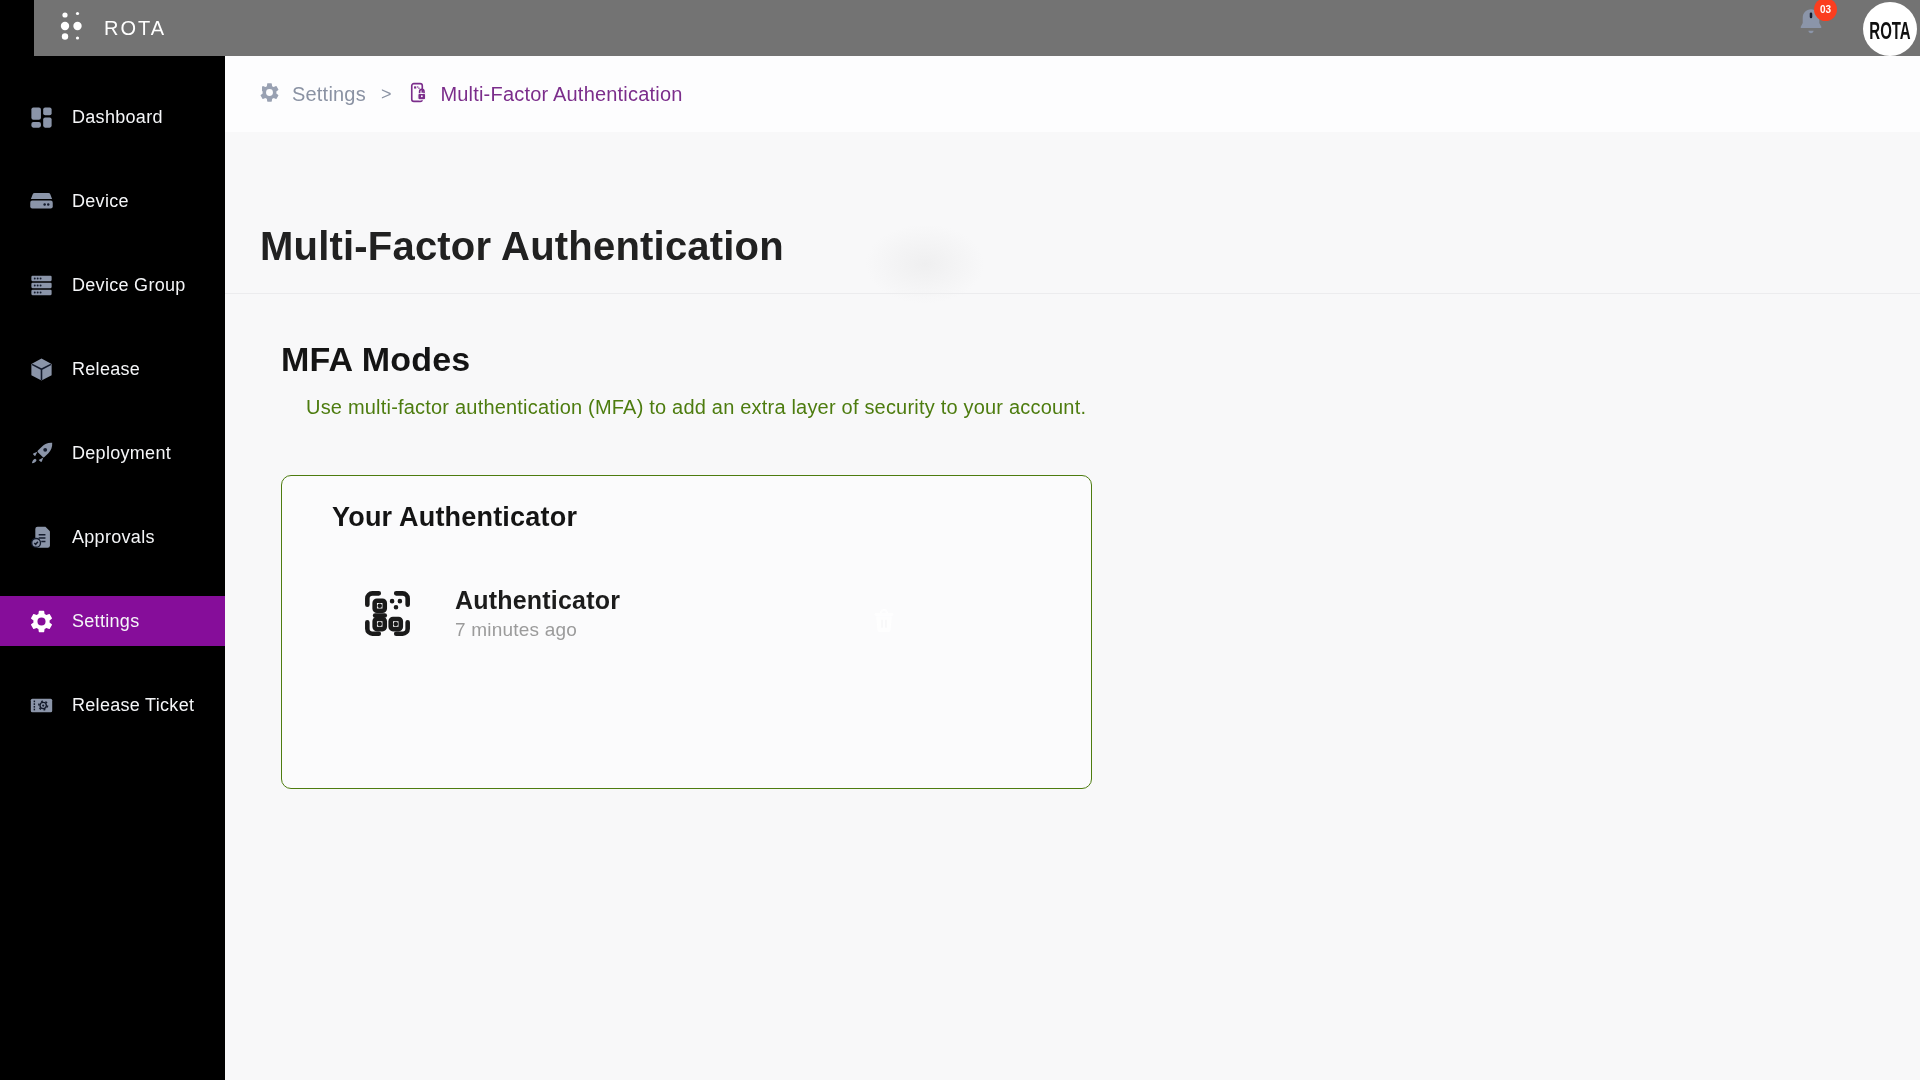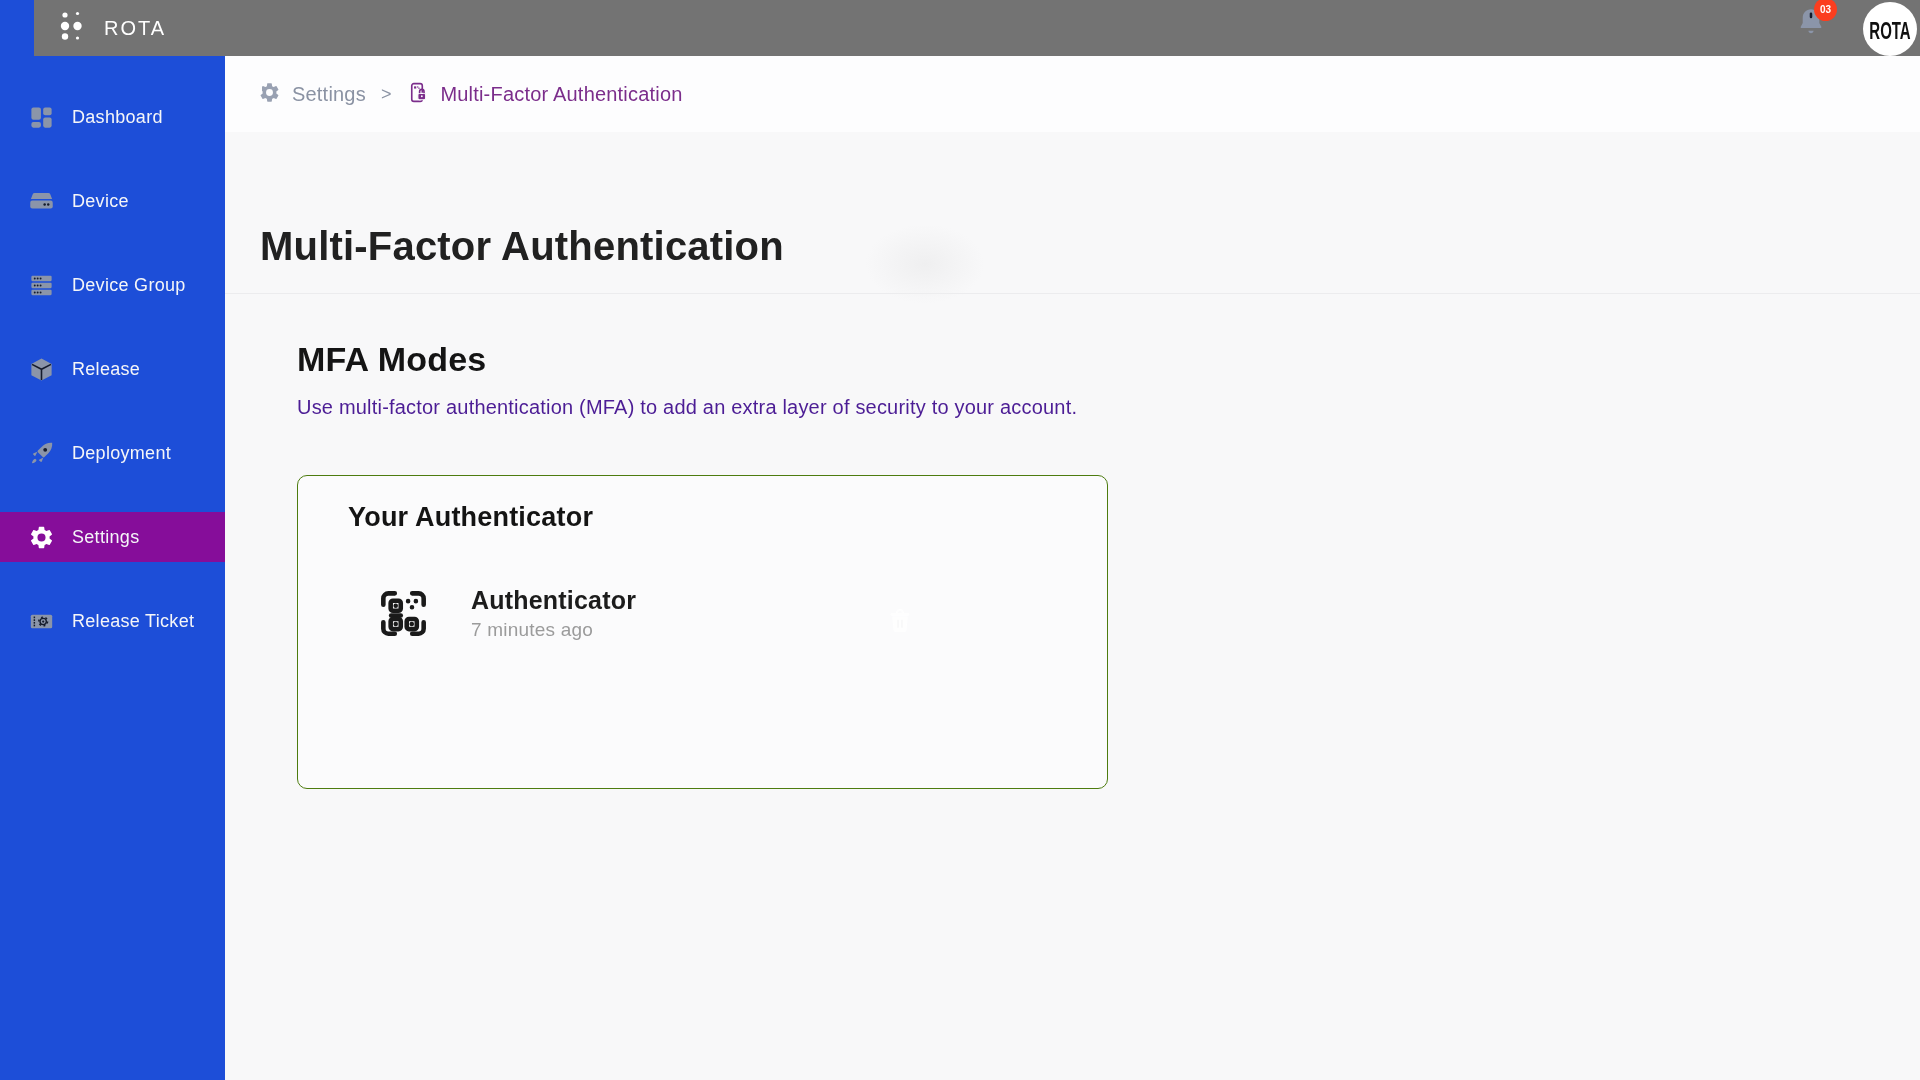--- a/index.html
+++ b/index.html
@@ -18,21 +18,21 @@
   .badge { position:absolute; top:-2px; right:-8px; min-width:23px; height:23px;
     background:#fb3e1f; border-radius:50%; color:#fff; font-size:10px; font-weight:700;
     display:flex; align-items:center; justify-content:center; }
   .avatar { width:54px; height:54px; border-radius:50%; background:#ffffff; margin-top:2px;
     display:flex; align-items:center; justify-content:center; cursor:pointer; overflow:hidden; }
   .avatar span { color:#101010; font-size:15px; font-weight:700; letter-spacing:0px;
     transform:scaleY(1.65); display:inline-block; }
 
   
   .sidebar { position:absolute; top:0; left:0; width:225px; height:1080px;
-    background:#1d4ed8; z-index:20; }
+    background:#000000; z-index:20; }
   .nav { position:absolute; top:92px; left:0; width:225px; }
   .nav-item { height:50px; margin-bottom:34px; display:flex; align-items:center;
     gap:17px; padding-left:28px; cursor:pointer; }
   .nav-item .nav-icon { width:27px; height:27px; flex:0 0 27px; color:#8b95a9;
     display:flex; align-items:center; justify-content:center; }
   .nav-item .nav-icon svg { width:27px; height:27px; }
   .nav-label { color:#f5f6f8; font-size:18px; letter-spacing:.3px; }
   .nav-item.active { background:#860d9a; }
   .nav-item.active .nav-icon { color:#ffffff; }
 
@@ -51,24 +51,24 @@
   .crumb-sep { color:#8a92a3; font-size:18px; margin:0 15px; }
   .crumb-label-purple { color:#7b2d8b; font-size:20px; font-weight:500; letter-spacing:.2px; }
 
   .main { position:relative; width:100%; height:948px; }
   .blob { position:absolute; left:640px; top:92px; width:120px; height:80px;
     background:radial-gradient(ellipse at center, #efeff0 0%, rgba(248,248,249,0) 70%); }
   .page-title { padding:92px 0 0 35px; font-size:40px; font-weight:600; color:#212121;
     letter-spacing:.2px; }
   .divider { margin-top:24px; width:100%; border-bottom:1px solid #ececee; }
 
-  .section { padding-left:72px; }
+  .section { padding-left:56px; }
   .section-heading { margin-top:46px; font-size:34px; font-weight:700; color:#141414;
     letter-spacing:.2px; }
-  .section-desc { margin-top:17px; font-size:20px; color:#4c1d95; letter-spacing:.2px; }
+  .section-desc { margin-top:17px; font-size:20px; color:#4d7c0f; letter-spacing:.2px;margin-left:25px; }
 
   .card { position:relative; margin-top:56px; width:811px; height:314px;
     background:#fbfbfc; border:1px solid #4d7c0f; border-radius:10px; }
   .card-title { position:absolute; left:50px; top:26px; font-size:27px; font-weight:600;
     color:#141414; letter-spacing:.2px; }
   .auth-row { position:absolute; left:78px; top:110px; display:flex; align-items:center; }
   .qr { width:55px; height:55px; }
   .auth-texts { margin-left:40px; }
   .auth-name { font-size:25px; font-weight:600; color:#1c1c1c; letter-spacing:.2px; }
   .auth-time { margin-top:4px; font-size:19px; color:#9b9b9b; letter-spacing:.2px; }
@@ -145,20 +145,33 @@
           <svg viewBox="0 0 24 24" fill="currentColor">
               <path d="M21.5 2.5c-3.5-.3-6.8 1-9.2 3.4l-3.5 3.5c-.4.4-.4 1.1 0 1.5l4.3 4.3c.4.4 1.1.4 1.5 0l3.5-3.5c2.4-2.4 3.7-5.7 3.4-9.2z"></path>
               <circle cx="15.3" cy="8.7" r="1.7" fill="#141b2c"></circle>
               <path d="M8.4 10.4 5 11.7c-.5.2-.6.9-.2 1.3l1.5 1.5 2.1-4.1zM13.6 15.6l-1.3 3.4c-.2.5-.9.6-1.3.2l-1.5-1.5 4.1-2.1z"></path>
               <path d="M6.4 16.6c-1.4.2-2.7 2-2.9 4.1 2.1-.2 3.9-1.5 4.1-2.9l-1.2-1.2z"></path>
             </svg>
         </span>
         <span class="nav-label">Deployment</span>
       </div>
 
+      <div class="nav-item">
+        <span class="nav-icon">
+          <svg viewBox="0 0 24 24" fill="currentColor">
+              <path d="M8.5 2.5h7l4 4V19a2 2 0 0 1-2 2H8.5a2 2 0 0 1-2-2V4.5a2 2 0 0 1 2-2z"></path>
+              <g stroke="#141b2c" stroke-width="1.4" fill="none">
+                <path d="M9.5 9.5h6M9.5 12.5h6M11.8 15.5h3.7"></path>
+              </g>
+              <circle cx="7.2" cy="16.8" r="3.9" fill="currentColor" stroke="#141b2c" stroke-width="1.2"></circle>
+              <path d="M5.6 16.9l1.2 1.2 2-2.3" stroke="#141b2c" stroke-width="1.4" fill="none"></path>
+            </svg>
+        </span>
+        <span class="nav-label">Approvals</span>
+      </div>
 
       <div class="nav-item active">
         <span class="nav-icon">
           <svg viewBox="0 0 24 24" fill="currentColor">
               <path d="M19.14 12.94c.04-.3.06-.61.06-.94 0-.32-.02-.64-.07-.94l2.03-1.58a.49.49 0 0 0 .12-.61l-1.92-3.32a.488.488 0 0 0-.59-.22l-2.39.96c-.5-.38-1.03-.7-1.62-.94l-.36-2.54a.484.484 0 0 0-.48-.41h-3.84c-.24 0-.43.17-.47.41l-.36 2.54c-.59.24-1.13.57-1.62.94l-2.39-.96c-.22-.08-.47 0-.59.22L2.74 8.87c-.12.21-.08.47.12.61l2.03 1.58c-.05.3-.09.63-.09.94s.02.64.07.94l-2.03 1.58a.49.49 0 0 0-.12.61l1.92 3.32c.12.22.37.29.59.22l2.39-.96c.5.38 1.03.7 1.62.94l.36 2.54c.05.24.24.41.48.41h3.84c.24 0 .44-.17.47-.41l.36-2.54c.59-.24 1.13-.56 1.62-.94l2.39.96c.22.08.47 0 .59-.22l1.92-3.32c.12-.22.07-.47-.12-.61l-2.01-1.58zM12 15.6a3.6 3.6 0 1 1 0-7.2 3.6 3.6 0 0 1 0 7.2z"></path>
             </svg>
         </span>
         <span class="nav-label">Settings</span>
       </div>
 

